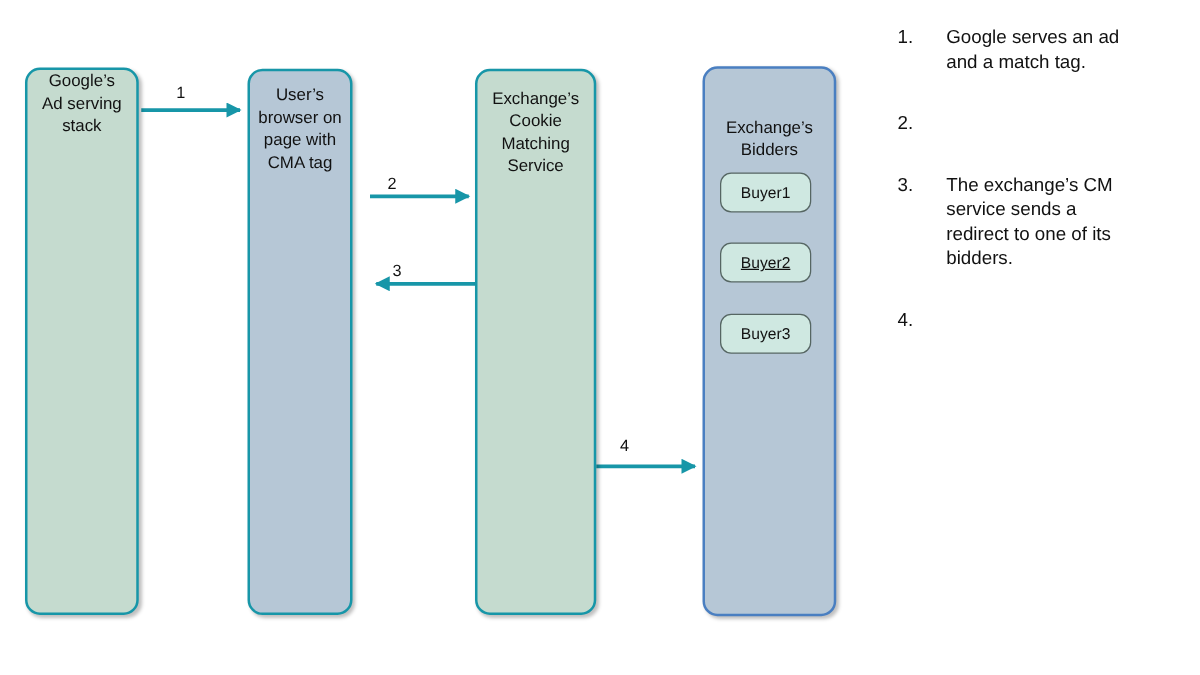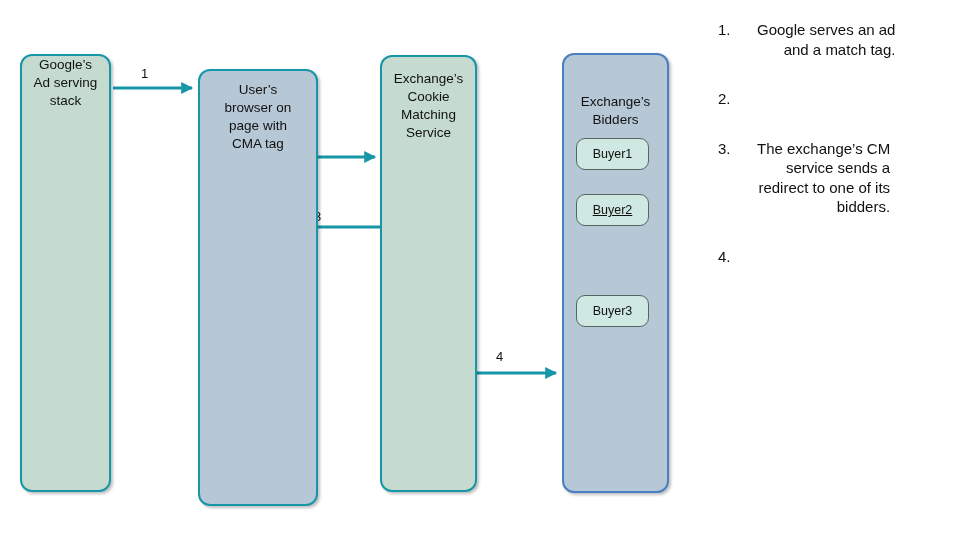--- a/index.html
+++ b/index.html
@@ -27,21 +27,21 @@
     border: 2px solid var(--accent-teal);
     border-radius: 12px;
     background: var(--green-fill);
     box-shadow: 2px 2px 3px rgba(0,0,0,0.25);
     text-align: center;
     white-space: pre-line;
     font-size: 13.5px;
     line-height: 18px;
   }
   #node-google   { left: 20px;  top: 54px; width: 91px;  height: 438px; }
-  #node-browser  { left: 198px; top: 69px; width: 120px;  height: 437px; padding-top: 10px; background: var(--blue-fill); }
+  #node-browser  { left: 198px; top: 55px; width: 84px;  height: 437px; padding-top: 10px; background: var(--blue-fill); }
   #node-cm       { left: 380px; top: 55px; width: 97px;  height: 437px; padding-top: 13px; }
   #node-bidders  { left: 562px; top: 53px; width: 107px; height: 440px; padding-top: 20px;
                    background: var(--blue-fill); border-color: var(--blue-border); }
 
   
   .buyer {
     position: absolute;
     left: 12px;
     width: 73px;
     height: 32px;
@@ -49,21 +49,21 @@
     border: 1px solid var(--buyer-border);
     border-radius: 9px;
     display: flex;
     align-items: center;
     justify-content: center;
     font-size: 12.5px;
     white-space: normal;
   }
   #buyer-1 { top: 83px; }
   #buyer-2 { top: 139px; text-decoration: underline; }
-  #buyer-3 { top: 196px; margin-top: 44px; }
+  #buyer-3 { top: 196px; }
   #buyer-n { top: 333px; }
 
   
   #arrow-layer {
     position: absolute;
     left: 0; top: 0;
     width: 700px; height: 540px;
     color: var(--accent-teal);
     pointer-events: none;
   }
@@ -82,21 +82,21 @@
   #steps {
     position: absolute;
     left: 718px;
     top: 20px;
     width: 232px;
     font-size: 15px;
     line-height: 19.5px;
   }
   .step { display: flex; margin-bottom: 30px; }
   .step-num { width: 39px; flex: 0 0 39px; }
-  .step-text { white-space: pre-line; text-align: right; }
+  .step-text { white-space: pre-line; }
 </style>
 </head>
 <body>
 
 <div id="canvas">
 
   <svg id="arrow-layer" viewBox="0 0 700 540" xmlns="http://www.w3.org/2000/svg">
     <defs>
       <marker id="arrowhead" viewBox="0 0 10 10" refX="9" refY="5" markerWidth="4.6" markerHeight="4" orient="auto">
         <path d="M0,0 L10,5 L0,10 z" fill="currentColor"></path>

